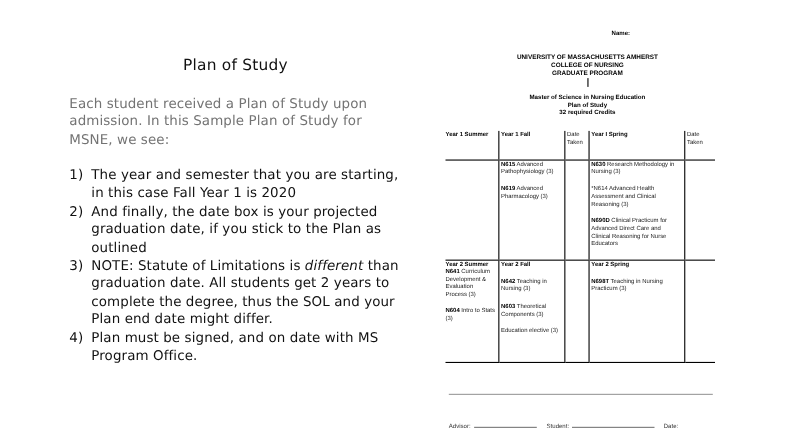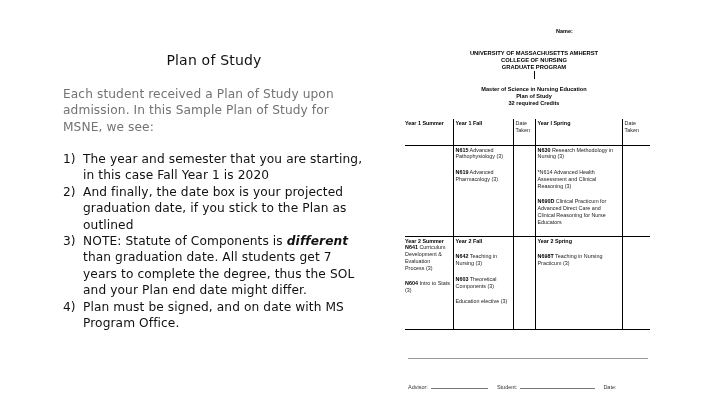--- a/index.html
+++ b/index.html
@@ -15,21 +15,21 @@
     .intro {
       position: absolute; left: 63px; top: 86px; width: 300px;
       font-family: "DejaVu Sans", sans-serif; font-size: 12.2px; line-height: 16.4px;
       color: #737373; letter-spacing: 0.1px;
     }
     .points { position: absolute; left: 63px; top: 135px; width: 300px;
       font-family: "DejaVu Sans", sans-serif; font-size: 12.2px; line-height: 16.4px; color: #111; letter-spacing: 0.1px; }
     .point { display: flex; }
     .point .num { width: 20px; flex: 0 0 20px; }
     .point .txt { flex: 1; }
-    .point .txt em { font-style: italic; font-weight: bold; }
+    .point .txt em { font-style: italic; }
     .name-label { position: absolute; left: 556px; top: 28px; font-size: 5.5px; font-weight: bold; }
     .doc-header { position: absolute; left: 400px; top: 50px; width: 268px; text-align: center;
       font-size: 5.8px; font-weight: bold; line-height: 7px; }
     .doc-header .bar { display: block; width: 1px; height: 8px; background: #000; margin: 0 auto; }
     .doc-sub { position: absolute; left: 400px; top: 86px; width: 268px; text-align: center;
       font-size: 5.6px; font-weight: bold; line-height: 7.2px; }
 
     .pos-table { position: absolute; left: 405px; top: 119px; width: 245px; border-collapse: collapse;
       font-size: 5.4px; line-height: 6.8px; }
     .pos-table td { vertical-align: top; padding: 1px 2px 3px 2px; border-left: 1px solid #000; }
@@ -56,21 +56,21 @@
   <div class="point">
     <span class="num">1)</span>
     <span class="txt">The year and semester that you are starting, in this case Fall Year 1 is 2020</span>
   </div>
   <div class="point">
     <span class="num">2)</span>
     <span class="txt">And finally, the date box is your projected graduation date, if you stick to the Plan as outlined</span>
   </div>
   <div class="point">
     <span class="num">3)</span>
-    <span class="txt"><span>NOTE: Statute of Components is </span><em>different</em><span> than graduation date.  All students get 7 years to complete the degree, thus the SOL and your Plan end date might differ.</span></span>
+    <span class="txt"><span>NOTE: Statute of Limitations is </span><em>different</em><span> than graduation date.  All students get 2 years to complete the degree, thus the SOL and your Plan end date might differ.</span></span>
   </div>
   <div class="point">
     <span class="num">4)</span>
     <span class="txt">Plan must be signed, and on date with MS Program Office.</span>
   </div>
 </div>
 
 <div class="name-label">Name:</div>
 
 <div class="doc-header">

